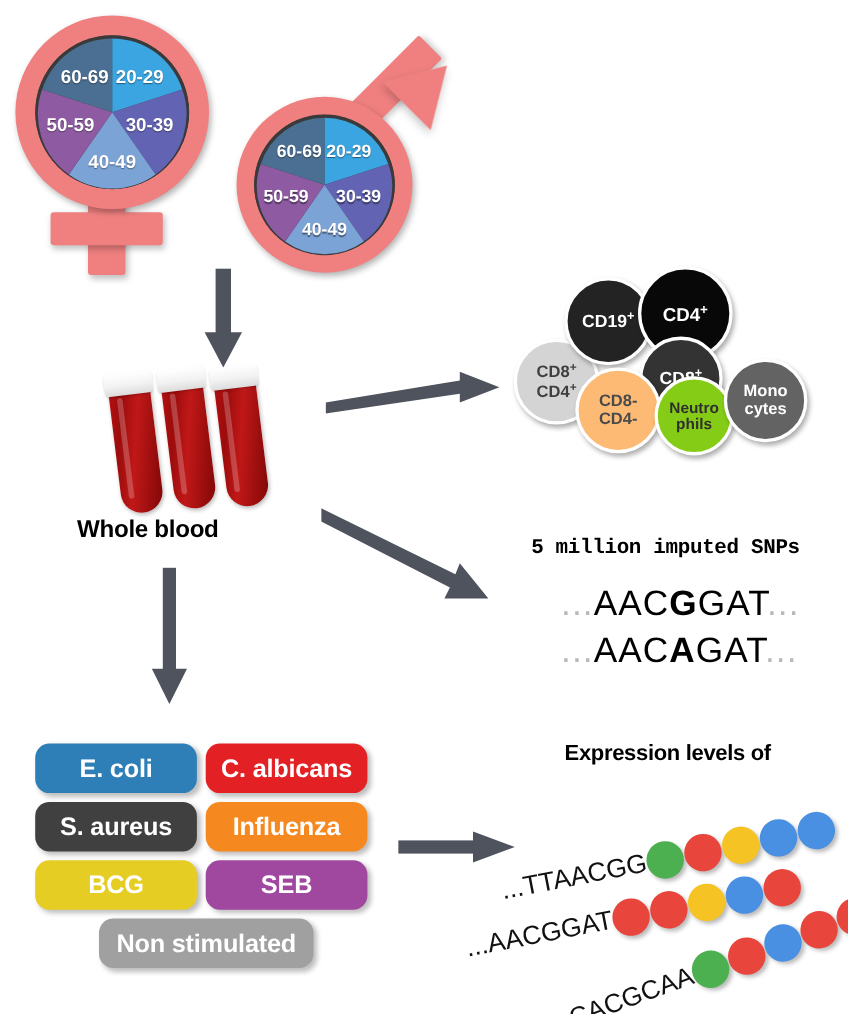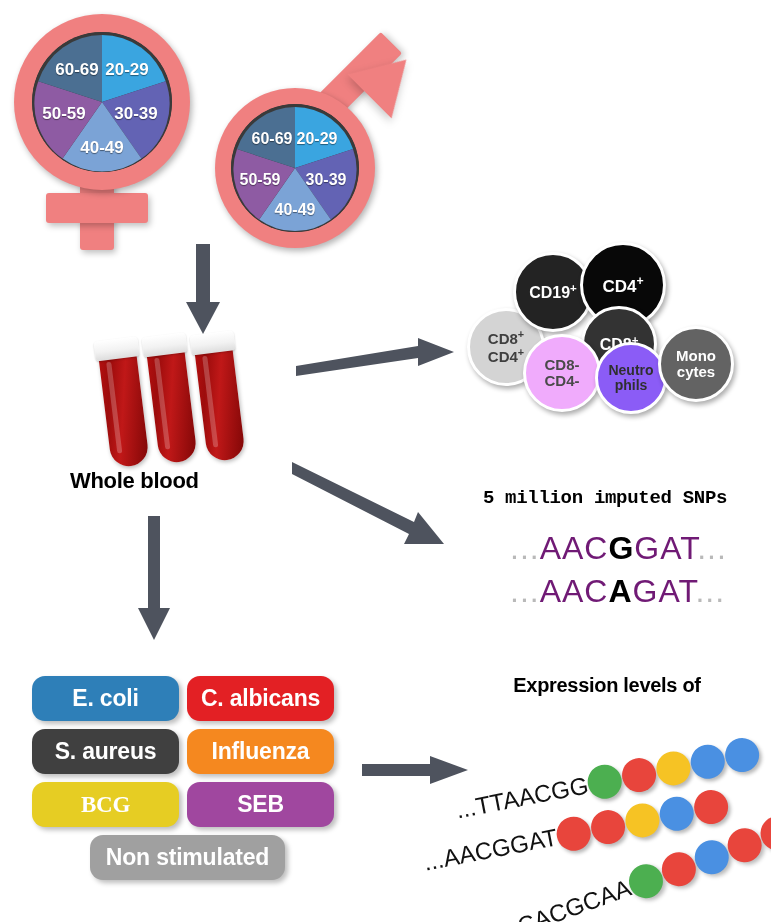--- a/index.html
+++ b/index.html
@@ -145,21 +145,21 @@
 
   
   .snp-row {
     position: absolute;
     font-family: "Liberation Sans", sans-serif;
     font-size: 32px;
     letter-spacing: 1px;
     white-space: nowrap;
   }
   .snp-dim { color: #b9b9b9; }
-  .snp-mid { color: #701a75; }
+  .snp-mid { color: #000000; }
   .snp-hit { color: #000000; font-weight: bold; }
 
   
   .strand { position: absolute; transform-origin: 0 50%; }
   .strand-seq {
     position: absolute;
     right: 100%;
     top: 50%;
     transform: translateY(-50%);
     font-size: 24px;
@@ -286,25 +286,25 @@
 
     <div class="cell" style="left:125px; top:4px; width:86px; height:86px; background:#080808; color:#ffffff; font-size:17px;">
       <span>CD4<span class="sup">+</span></span>
     </div>
 
     <div class="cell" style="left:126px; top:68px; width:76px; height:76px; background:#333333; color:#ffffff; font-size:16px;">
       <span>CD8<span class="sup">+</span></span>
     </div>
 
 
-    <div class="cell" style="left:68px; top:96px; width:78px; height:78px; background:#f0abfc; color:#4a4a4a; font-size:15px;">
+    <div class="cell" style="left:68px; top:96px; width:78px; height:78px; background:#fdba74; color:#4a4a4a; font-size:15px;">
       <span>CD8-<br>CD4-</span>
     </div>
 
-    <div class="cell" style="left:140px; top:104px; width:72px; height:72px; background:#8b5cf6; color:#2f2f2f; font-size:14px;">
+    <div class="cell" style="left:140px; top:104px; width:72px; height:72px; background:#84cc16; color:#2f2f2f; font-size:14px;">
       <span>Neutro<br>phils</span>
     </div>
 
     <div class="cell" style="left:203px; top:88px; width:76px; height:76px; background:#636363; color:#ffffff; font-size:15px;">
       <span>Mono<br>cytes</span>
     </div>
   </div>
 
   <div class="heading abs" id="title-snp">5 million imputed SNPs</div>
 
@@ -322,21 +322,21 @@
     </div>
     <div class="pill" style="left:155px; top:0px; width:147px; height:45px; background:#e32024;">
       <span>C. albicans</span>
     </div>
     <div class="pill" style="left:0px; top:53px; width:147px; height:45px; background:#404040;">
       <span>S. aureus</span>
     </div>
     <div class="pill" style="left:155px; top:53px; width:147px; height:45px; background:#f5881f;">
       <span>Influenza</span>
     </div>
-    <div class="pill" style="left:0px; top:106px; width:147px; height:45px; background:#e6cd23;font-family:Liberation Serif, serif;">
+    <div class="pill" style="left:0px; top:106px; width:147px; height:45px; background:#e6cd23;">
       <span>BCG</span>
     </div>
     <div class="pill" style="left:155px; top:106px; width:147px; height:45px; background:#a0479f;">
       <span>SEB</span>
     </div>
     <div class="pill" style="left:58px; top:159px; width:195px; height:45px; background:#a0a0a0;">
       <span>Non stimulated</span>
     </div>
   </div>
 

